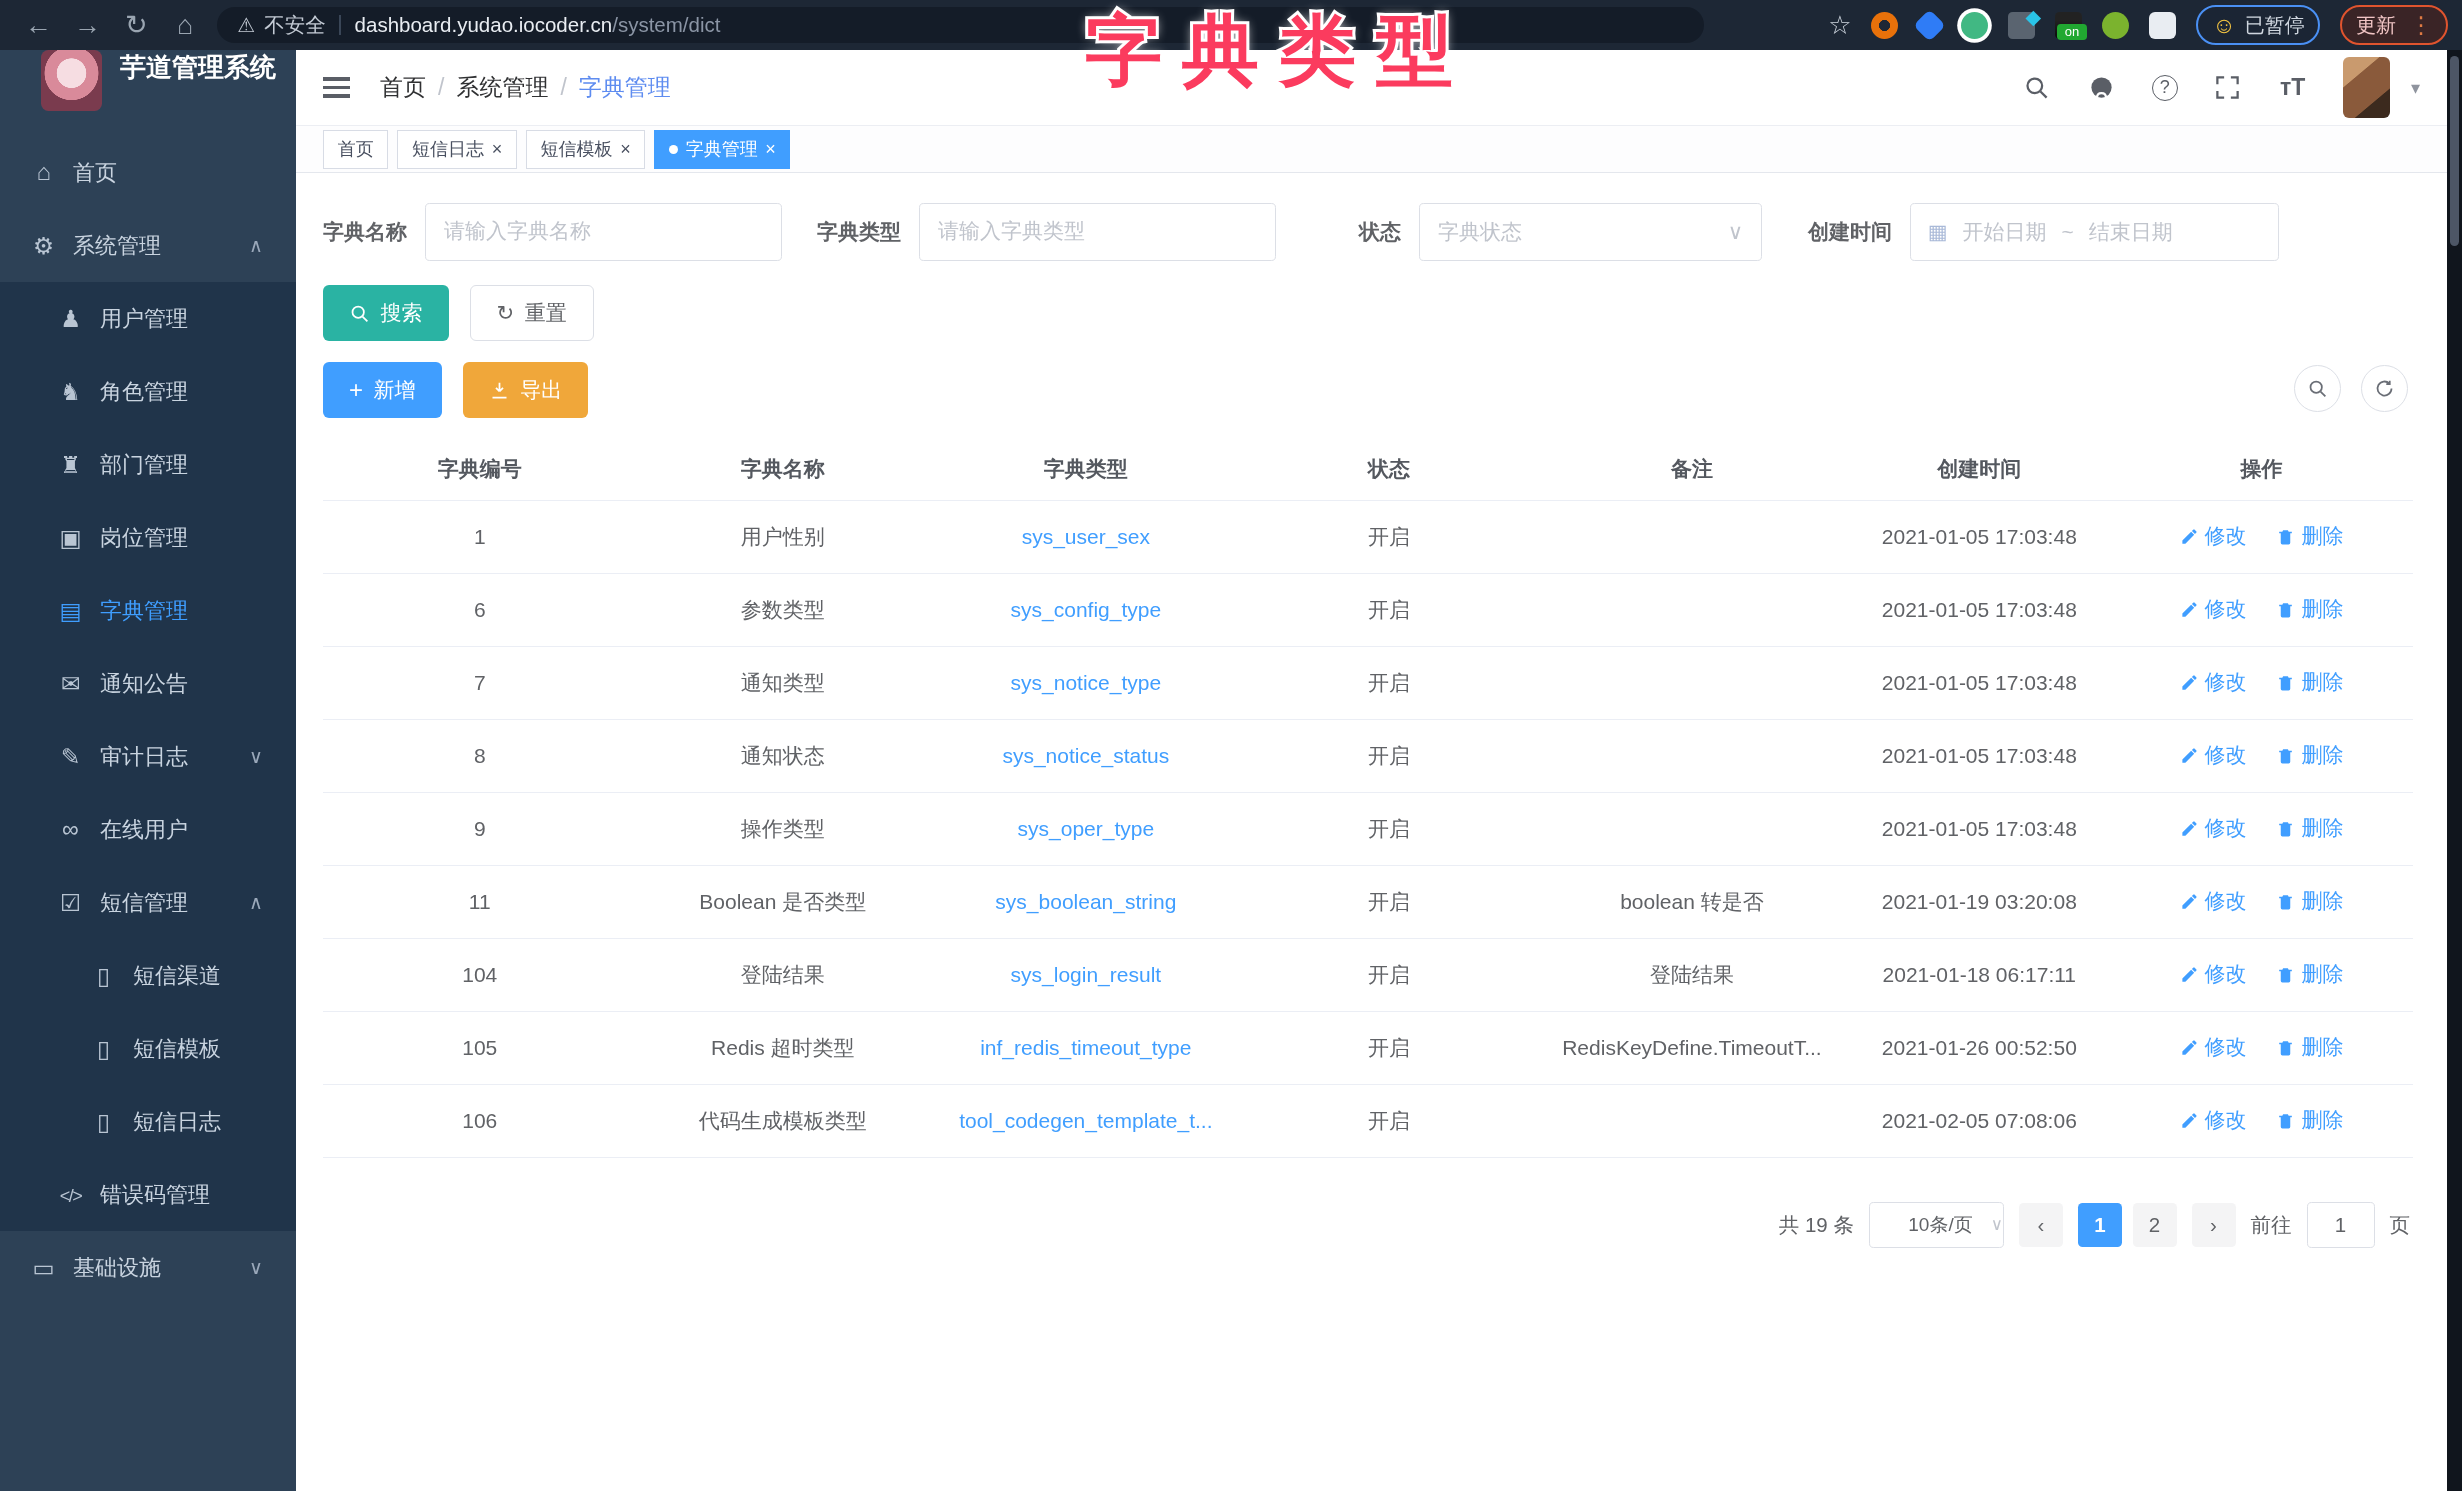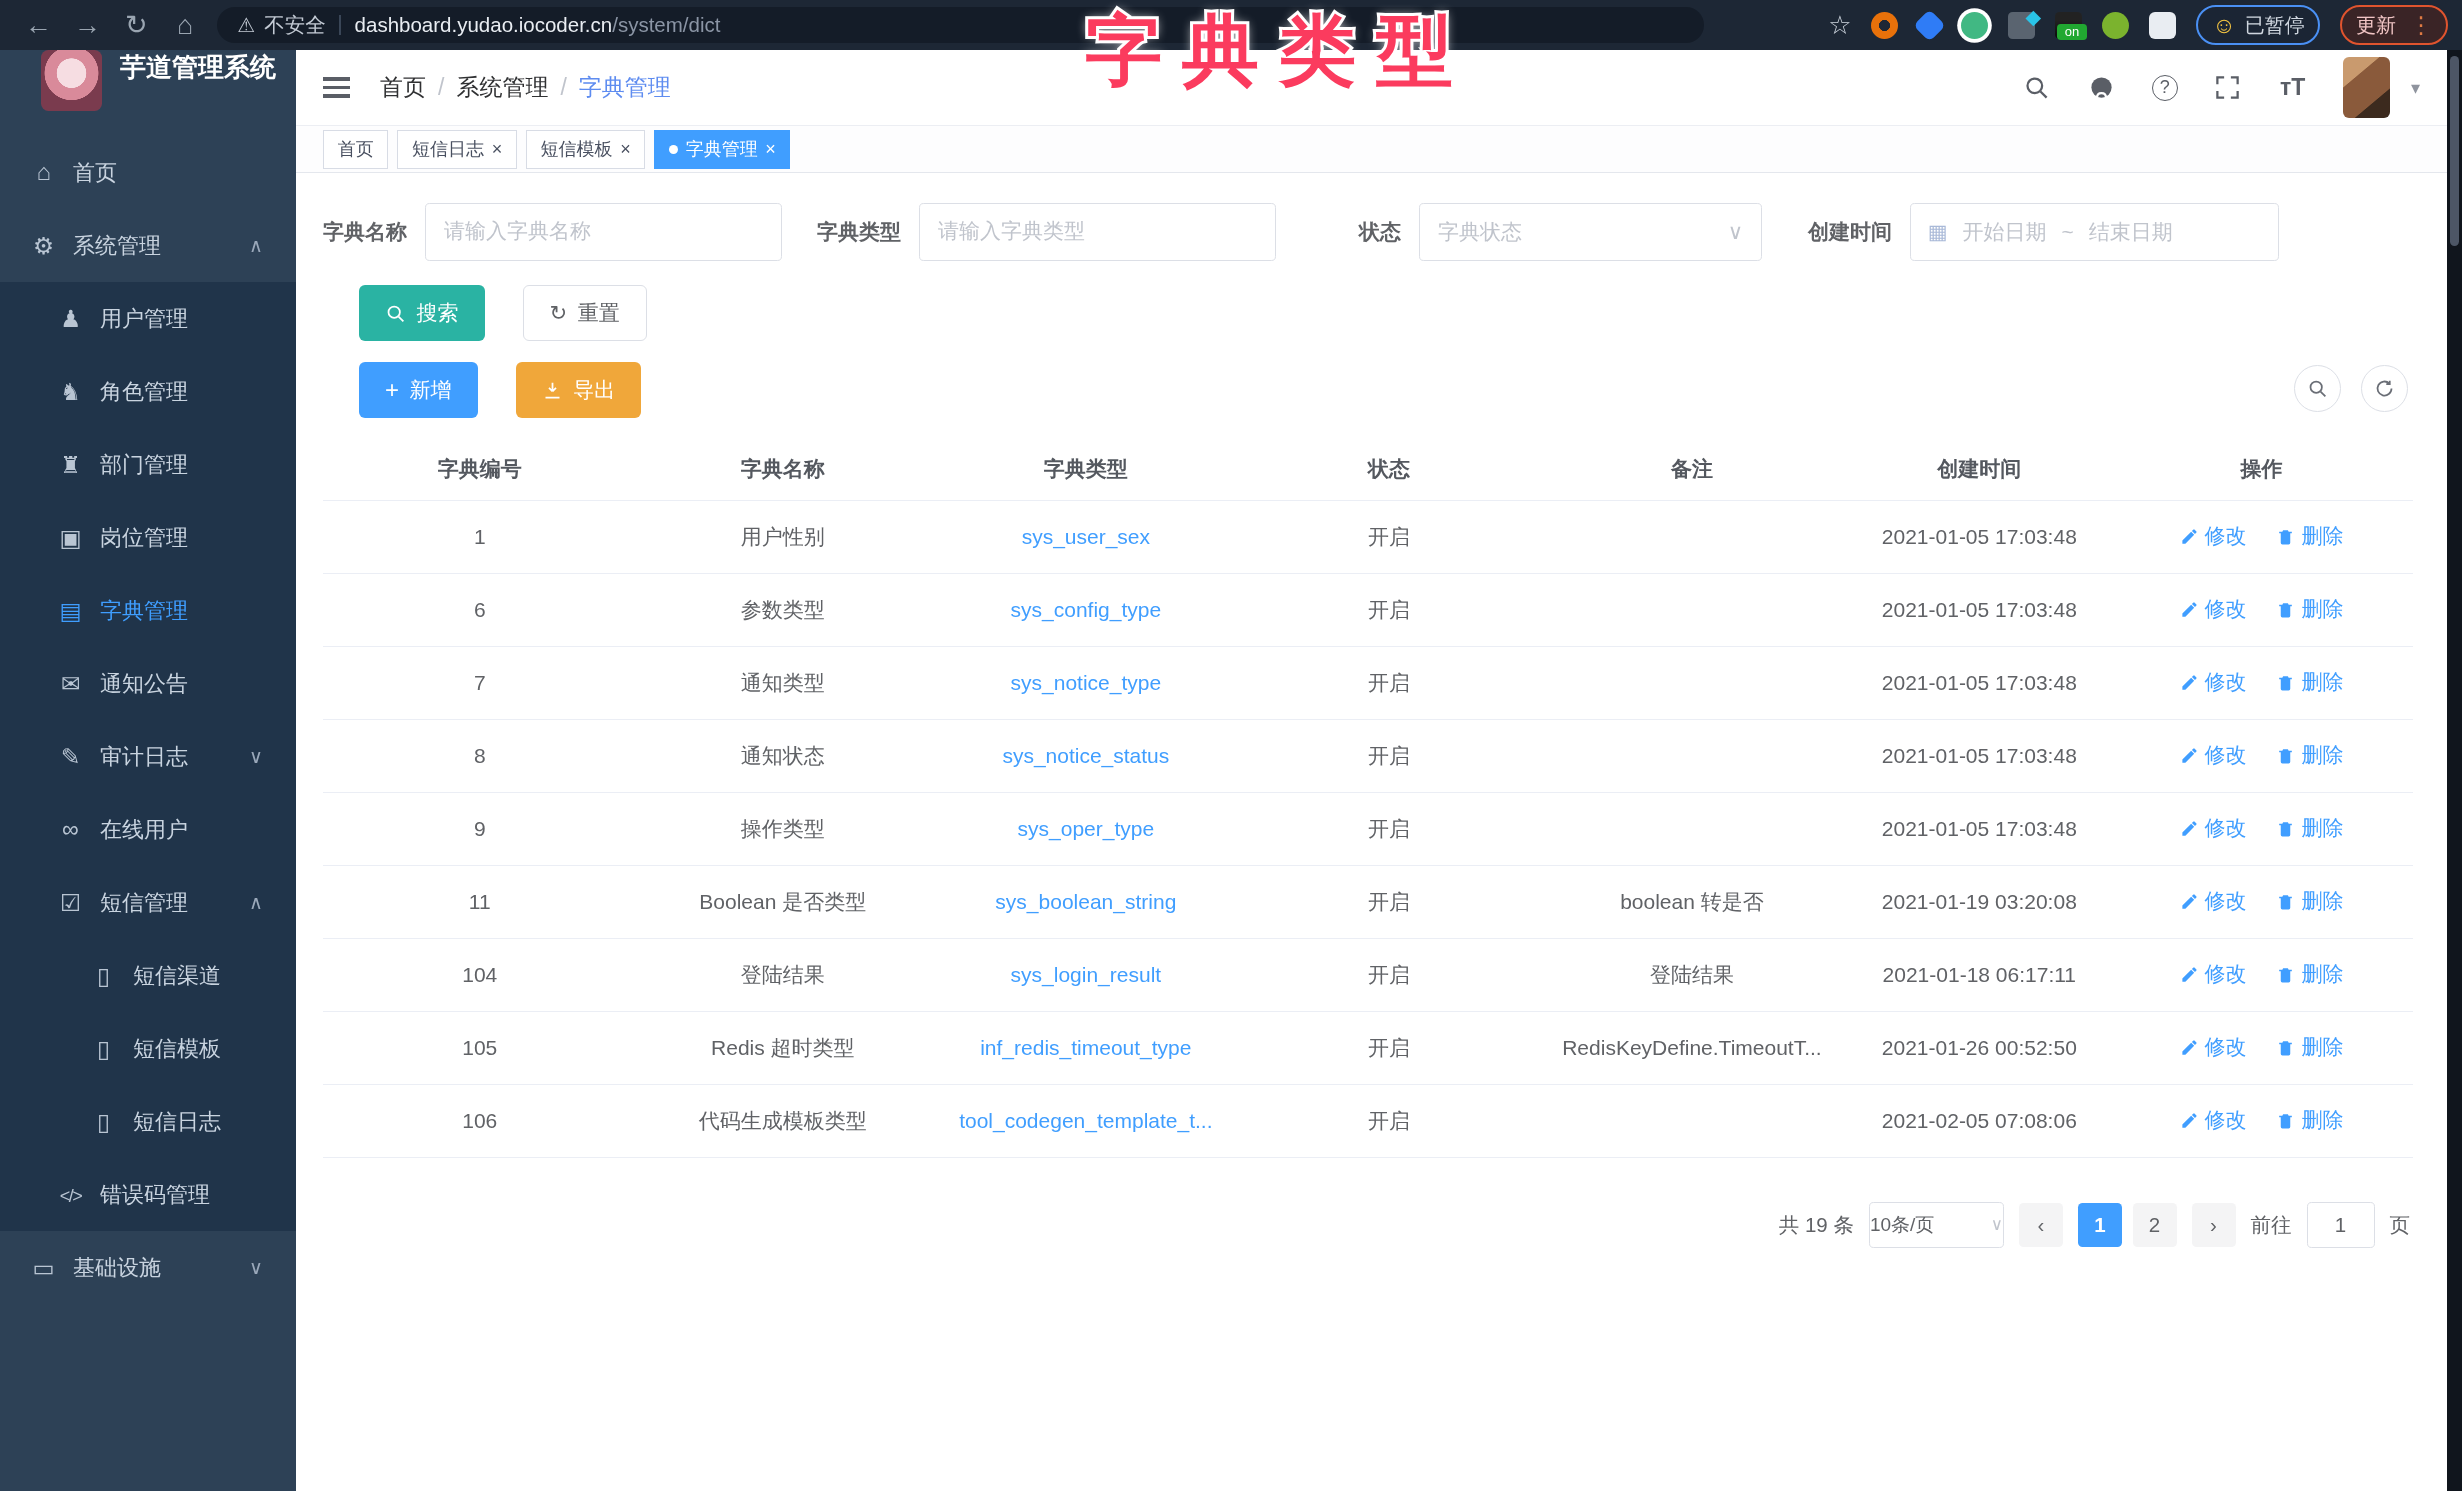--- a/index.html
+++ b/index.html
@@ -107,21 +107,21 @@
     color:#606266; outline:none; font-family:Liberation Mono, monospace; }
   .f-input::placeholder { color:#c0c4cc; }
   #name-input { width:357px; margin-right:35px; }
   #type-input { width:357px; margin-right:83px; }
   .f-select { width:343px; height:58px; border:0.8px solid #dcdfe6; border-radius:4.6px; display:flex; align-items:center;
     padding:0 18px; color:#c0c4cc; font-size:21px; margin-right:46px; cursor:pointer; }
   .f-select .sel-caret { margin-left:auto; color:#c0c4cc; }
   .f-date { width:369px; height:58px; border:0.8px solid #dcdfe6; border-radius:4.6px; display:flex; align-items:center;
     gap:15px; padding:0 16.7px; color:#c0c4cc; font-size:21px; cursor:pointer; }
   .f-date .cal { color:#a9b9d8; }
-  .btn-row { display:flex; gap:38px; margin-bottom:21px; position:relative;margin-left:36px; }
+  .btn-row { display:flex; gap:21px; margin-bottom:21px; position:relative; }
   .btn { height:56px; border:none; border-radius:6px; padding:0 26px; font-size:21px; display:flex;
     align-items:center; gap:10.6px; cursor:pointer; font-family:inherit; }
   .btn svg { width:21px; height:21px; }
   #btn-search { background:#2ab3a3; color:#fff; }
   #btn-reset { background:#fff; border:0.8px solid #dcdfe6; color:#606266; }
   #btn-add { background:#409eff; color:#fff; }
   #btn-export { background:#f0a73a; color:#fff;text-align:right; }
   .plus-g { font-size:24px; line-height:1; }
   #mini-btns { position:absolute; right:4.6px; top:3px; display:flex; gap:20px; }
   .circle-btn { width:47px; height:47px; border-radius:50%; border:0.8px solid #dcdfe6; background:#fff;
@@ -132,21 +132,21 @@
   th { height:61px; font-size:21px; font-weight:bold; color:#54585f; border-bottom:0.8px solid #ebeef5; text-align:center; }
   td { height:73px; font-size:21px; color:#606266; text-align:center; border-bottom:0.8px solid #ebeef5;
     overflow:hidden; white-space:nowrap; text-overflow:ellipsis; }
   td.link { color:#409eff; cursor:pointer; }
   .row-action { color:#409eff; cursor:pointer; display:inline-flex; align-items:center; gap:6px; margin:0 12px; }
   .row-action svg { width:19px; height:19px; }
   
   #pagination { display:flex; align-items:center; justify-content:flex-end; gap:15px; margin-top:44px;
     font-size:20.5px; color:#606266; padding-right:3px; }
   #page-size { width:135px; height:46px; border:0.8px solid #dcdfe6; border-radius:4.6px; display:flex; align-items:center;
-    justify-content:space-between; gap:9px; color:#606266; font-size:19px; cursor:pointer; }
+    justify-content:flex-end; gap:18px; color:#606266; font-size:19px; cursor:pointer; }
   #page-size .sel-caret { color:#c0c4cc; font-size:16.7px; }
   .pg-btn { min-width:44px; height:44px; border-radius:4.6px; background:#f4f4f5; display:flex; align-items:center;
     justify-content:center; font-size:20.5px; color:#606266; cursor:pointer; }
   .pg-btn[data-active="true"] { background:#409eff; color:#fff; font-weight:bold; }
   #goto-input { width:68px; height:46px; border:0.8px solid #dcdfe6; border-radius:4.6px; text-align:center;
     font-size:20.5px; color:#606266; outline:none; }
   
   #scrollbar { position:absolute; right:0; top:50px; width:15px; height:1441px; background:#10151d; z-index:4; }
   #scroll-thumb { position:absolute; left:3px; top:6px; width:9px; height:190px; background:#4d5666; border-radius:4.6px; cursor:pointer; }
 </style>

